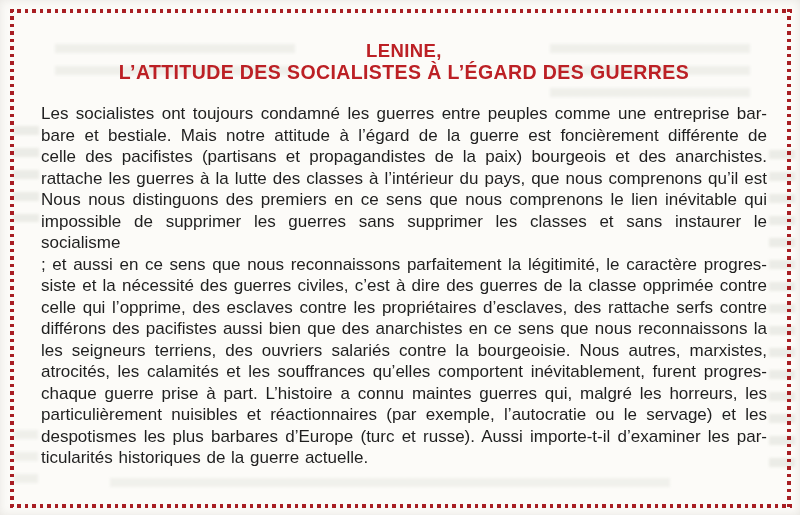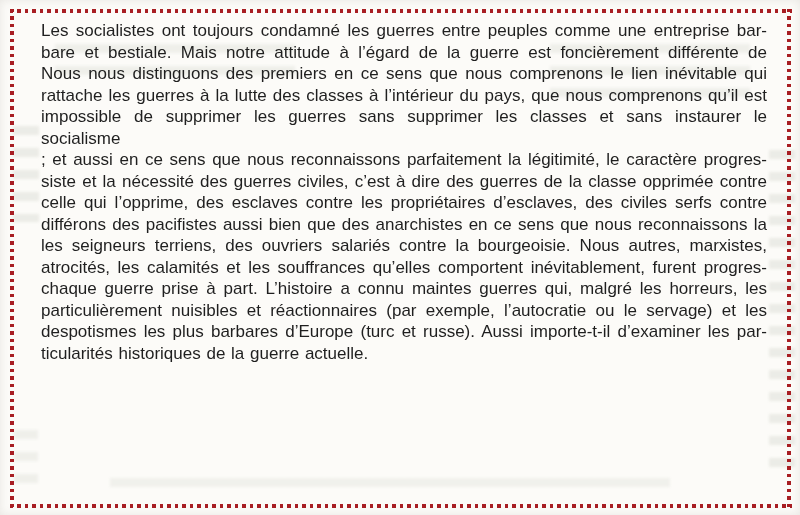--- a/index.html
+++ b/index.html
@@ -102,30 +102,35 @@
   <div class="dot-edge dot-v dot-right"></div>
 
   <div class="smudge smudge-title-left"></div>
   <div class="smudge smudge-title-right"></div>
   <div class="smudge smudge-left-margin"></div>
   <div class="smudge smudge-right-margin"></div>
   <div class="smudge smudge-bottom"></div>
   <div class="smudge smudge-bottom-left"></div>
 
   <div class="content">
+    <h1 class="title">
+      <span class="title-line1">LENINE,</span>
+      <span class="title-line2">L’ATTITUDE DES SOCIALISTES À L’ÉGARD DES GUERRES</span>
+    </h1>
 
     <div class="quote">
         <div class="line">Les socialistes ont toujours condamné les guerres entre peuples comme une entreprise bar-</div>
         <div class="line">bare et bestiale. Mais notre attitude à l’égard de la guerre est foncièrement différente de</div>
+        <div class="line">celle des pacifistes (partisans et propagandistes de la paix) bourgeois et des anarchistes.</div>
+        <div class="line">rattache les guerres à la lutte des classes à l’intérieur du pays, que nous comprenons qu’il est</div>
         <div class="line">Nous nous distinguons des premiers en ce sens que nous comprenons le lien inévitable qui</div>
-        <div class="line">rattache les guerres à la lutte des classes à l’intérieur du pays, que nous comprenons qu’il est</div>
         <div class="line">impossible de supprimer les guerres sans supprimer les classes et sans instaurer le socialisme</div>
         <div class="line">; et aussi en ce sens que nous reconnaissons parfaitement la légitimité, le caractère progres-</div>
         <div class="line">siste et la nécessité des guerres civiles, c’est à dire des guerres de la classe opprimée contre</div>
-        <div class="line">celle qui l’opprime, des esclaves contre les propriétaires d’esclaves, des civiles serfs contre</div>
+        <div class="line">celle qui l’opprime, des esclaves contre les propriétaires d’esclaves, des rattache serfs contre</div>
         <div class="line">différons des pacifistes aussi bien que des anarchistes en ce sens que nous reconnaissons la</div>
         <div class="line">les seigneurs terriens, des ouvriers salariés contre la bourgeoisie. Nous autres, marxistes,</div>
         <div class="line">atrocités, les calamités et les souffrances qu’elles comportent inévitablement, furent progres-</div>
         <div class="line">chaque guerre prise à part. L’histoire a connu maintes guerres qui, malgré les horreurs, les</div>
         <div class="line">particulièrement nuisibles et réactionnaires (par exemple, l’autocratie ou le servage) et les</div>
         <div class="line">despotismes les plus barbares d’Europe (turc et russe). Aussi importe-t-il d’examiner les par-</div>
         <div class="line last">ticularités historiques de la guerre actuelle.</div>
       </div>
   </div>
 

